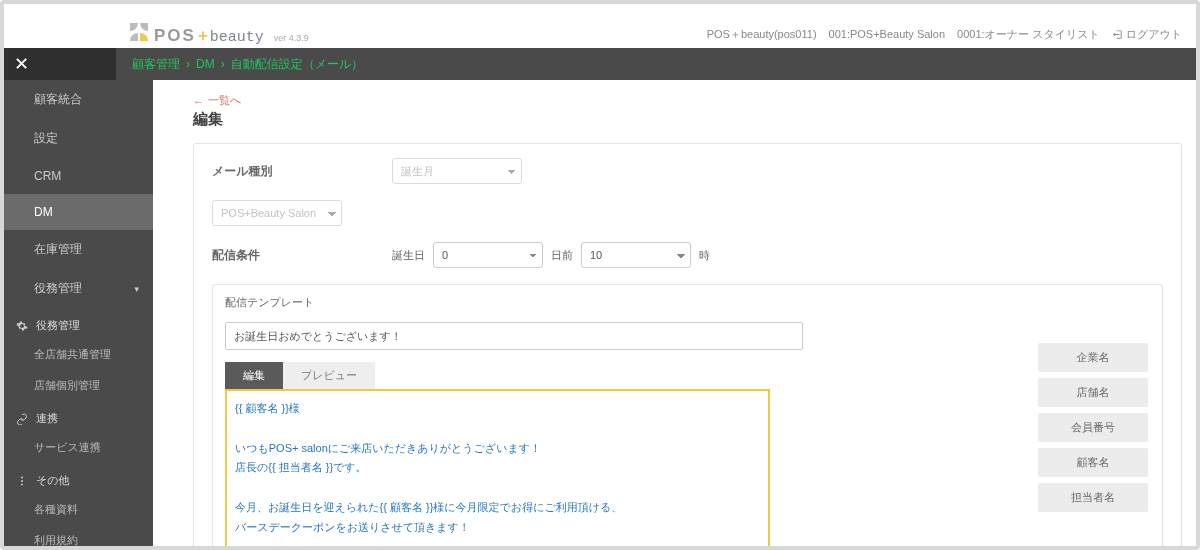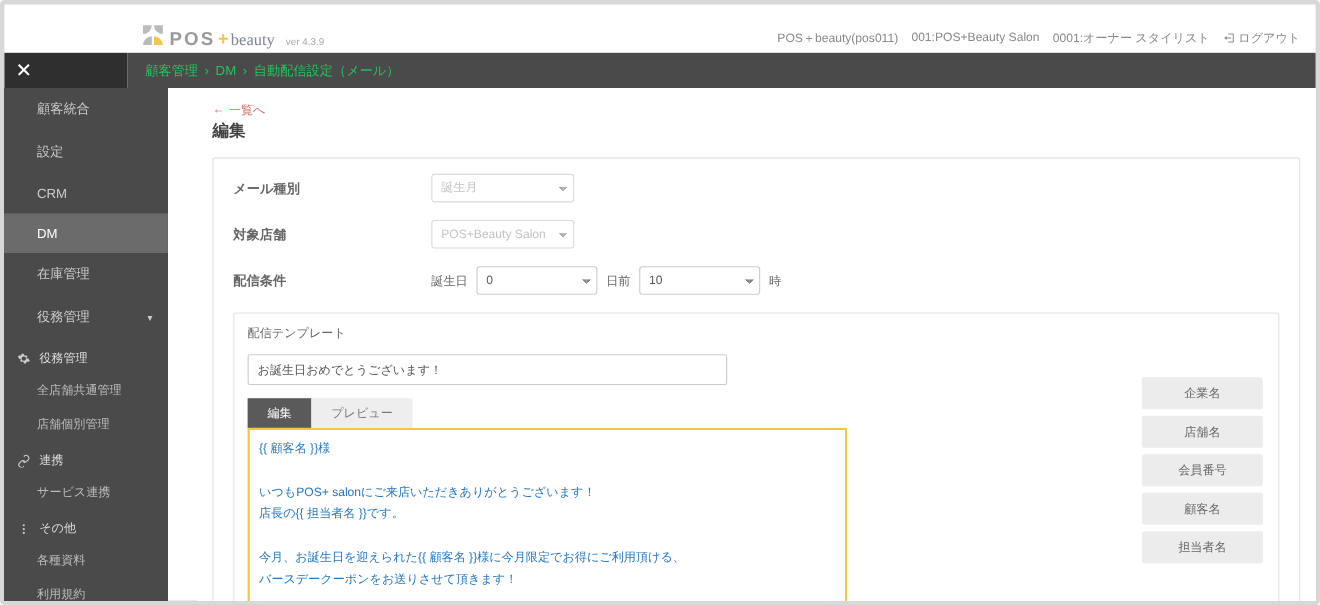--- a/index.html
+++ b/index.html
@@ -12,21 +12,21 @@
 .topbar { position: absolute; top: 4px; left: 116px; right: 4px; height: 60px; display: flex; align-items: center; padding: 0 14px; color: #888; font-size: 11px; }
 .logo { display: flex; align-items: baseline; gap: 2px; color: #888; }
 .logo-mark { width: 18px; height: 18px; display: inline-block; position: relative; margin-right: 4px; }
 .logo-mark::before, .logo-mark::after { content: ""; position: absolute; width: 8px; height: 8px; background: #bbb; }
 .logo-mark::before { left: 0; top: 0; border-radius: 0 0 8px 0; }
 .logo-mark::after { right: 0; top: 0; border-radius: 0 0 0 8px; }
 .logo-mark span { position: absolute; width: 8px; height: 8px; background: #f6c550; bottom: 0; }
 .logo-mark span:first-child { left: 0; border-radius: 8px 0 0 0; background: #bbb;}
 .logo-mark span:last-child { right: 0; border-radius: 0 8px 0 0; background: #f6c550; }
 .logo-text { font-size: 17px; font-weight: 700; letter-spacing: 2px; color: #9a9a9a; }
-.logo-beauty { font-family: Liberation Serif, serif; font-size: 15px; color: #7f8596; margin-left: -2px; }
+.logo-beauty { font-family: Liberation Mono, monospace; font-size: 15px; color: #7f8596; margin-left: -2px; }
 .logo-ver { font-size: 9px; color: #aaa; margin-left: 8px; }
 .top-right { margin-left: auto; display: flex; gap: 12px; align-items: center; font-size: 11px; color: #888; }
 .logout { color: #888; display: flex; align-items: center; gap: 3px; }
 .logout svg { width: 11px; height: 11px; }
 
 
 .crumbbar { position: absolute; top: 48px; left: 116px; right: 4px; height: 32px; background: #4a4a4a; color: #22c55e; display: flex; align-items: center; padding: 0 16px; font-size: 12px; }
 .crumbbar .sep { margin: 0 6px; }
 .close-x { position: absolute; top: 48px; left: 4px; width: 112px; height: 32px; background: #2f2f2f; display: flex; align-items: center; justify-content: flex-start; color: #fff; font-size: 18px; padding-left: 10px; cursor: pointer; }
 
@@ -45,21 +45,21 @@
 .editTitle { font-size: 15px; font-weight: 700; color: #444; margin: 2px 0 14px; }
 .panel { border: 1px solid #e3e3e3; border-radius: 3px; padding: 14px 18px 4px; }
 .row { display: flex; align-items: center; font-size: 12px; color: #555; margin-bottom: 16px; }
 .row .label { width: 180px; font-weight: 700; color: #666; }
 .select { height: 26px; border: 1px solid #ccc; border-radius: 3px; background: #fff; font-size: 11px; padding: 0 22px 0 8px; color: #aaa; appearance: none; background-image: linear-gradient(45deg, transparent 50%, #888 50%), linear-gradient(-45deg, transparent 50%, #888 50%); background-position: right 9px top 11px, right 5px top 11px; background-size: 4px 4px; background-repeat: no-repeat; min-width: 130px; }
 .select.small { min-width: 60px; color: #555; }
 .inline-txt { font-size: 11px; color: #666; margin: 0 8px; }
 
 .subpanel { border: 1px solid #e3e3e3; border-radius: 3px; padding: 10px 12px 14px; margin-top: 4px; position: relative; }
 .subpanel .sublabel { font-size: 11px; color: #666; font-weight: 400; margin-bottom: 12px; display: block; }
-.subject-input { width: 436px; height: 28px; border: 1px solid #ccc; border-radius: 2px; font-size: 11px; padding: 0 8px; color: #555; }
+.subject-input { width: 578px; height: 28px; border: 1px solid #ccc; border-radius: 2px; font-size: 11px; padding: 0 8px; color: #555; }
 
 .tabs { display: flex; margin-top: 12px; }
 .tab { font-size: 11px; padding: 6px 18px; background: #eee; color: #777; cursor: pointer; }
 .tab.active { background: #5a5a5a; color: #fff; }
 .body-area { border: 2px solid #f2c840; width: 545px; height: 210px; font-size: 11px; color: #2577c0; padding: 8px; line-height: 1.8; overflow-y: scroll; white-space: pre-wrap; resize: none; font-family: inherit; }
 
 .tag-btns { position: absolute; right: 14px; top: 58px; width: 110px; display: flex; flex-direction: column; gap: 6px; }
 .tag-btn { background: #ececec; border: none; font-size: 11px; color: #666; padding: 7px 12px; cursor: pointer; border-radius: 2px; }
 
 </style>
@@ -144,21 +144,20 @@
   <div class="editTitle">編集</div>
 
   <div class="panel">
     <div class="row">
       <div class="label">メール種別</div>
       <select class="select" disabled="">
         <option>誕生月</option>
       </select>
     </div>
     <div class="row">
-      <div class="label">対象店舗</div>
       <select class="select" disabled="">
         <option>POS+Beauty Salon</option>
       </select>
     </div>
     <div class="row">
       <div class="label">配信条件</div>
       <span class="inline-txt" style="margin-left:0">誕生日</span>
       <select class="select small" style="min-width:110px">
         <option>0</option>
       </select>

